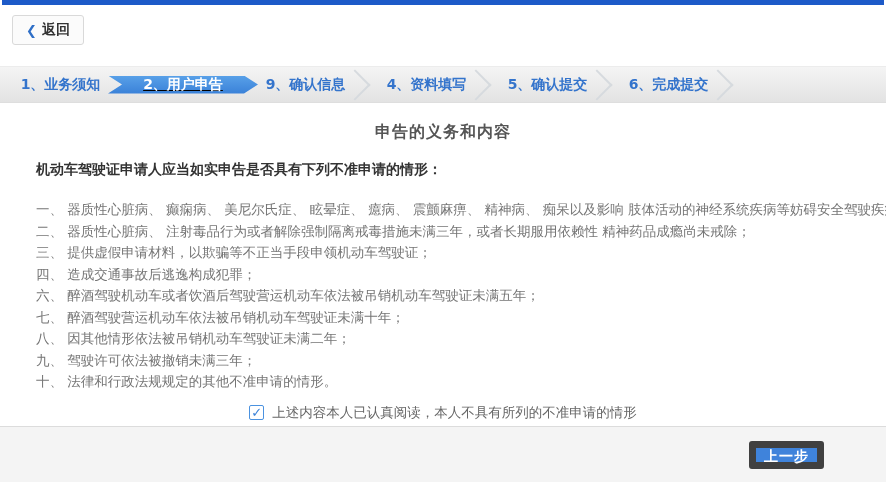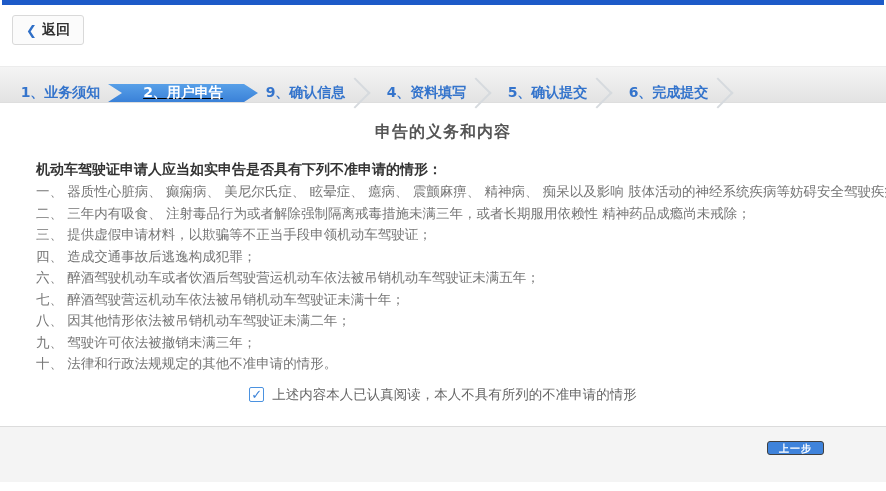--- a/index.html
+++ b/index.html
@@ -28,21 +28,21 @@
   .back-btn {
     display: inline-flex; align-items: center; gap: 5px;
     background: #fbfbfb; border: 1px solid #d9d9d9; border-radius: 3px;
     padding: 5px 13px; font-size: 14px; font-weight: bold; color: #333;
     cursor: pointer; font-family: inherit;
   }
   .back-chevron { color: #2f6fc7; font-size: 13px; font-weight: bold; }
 
   
   .steps {
-    margin-top: 11px; height: 37px; display: flex; align-items: flex-end;
+    margin-top: 11px; height: 37px; display: flex; align-items: center;
     background: linear-gradient(#f4f4f4, #e3e3e3);
     border-top: 1px solid #ececec; border-bottom: 1px solid #dedede;
     position: relative;
   }
   .step {
     flex: 0 0 121px; position: relative;
     display: flex; align-items: center; justify-content: center;
   }
   .step-label { font-size: 14px; font-weight: bold; color: #3474cc; white-space: nowrap; }
   .step:not(.active):not(.before-active)::after {
@@ -61,21 +61,21 @@
   }
   .step.active .step-label { color: #ffffff; }
 
   
   .content { padding: 0 36px; }
   .content-title {
     margin: 19px 0 0 0; text-align: center;
     font-size: 16px; font-weight: bold; color: #555555; letter-spacing: 1px;
   }
   .intro {
-    margin: 18px 0 2px 0; font-size: 14px; font-weight: bold; color: #333333;
+    margin: 18px 0 20px 0; font-size: 14px; font-weight: bold; color: #333333;
   }
   .items p {
     margin: 0; font-size: 13.5px; color: #757575; line-height: 21.5px;
     white-space: nowrap;
   }
   .agree-row {
     margin-top: 11px; display: flex; align-items: center; justify-content: center;
     gap: 8px;
   }
   .checkbox {
@@ -88,24 +88,24 @@
   .agree-label { font-size: 13.5px; color: #666666; }
 
   
   .footer {
     position: absolute; left: 0; right: 0; top: 426px; height: 56px;
     background: #f4f4f4; border-top: 1px solid #dcdcdc;
     display: flex; justify-content: flex-end; gap: 14px;
     padding: 14px 62px 0 0;
   }
   .btn {
-    min-width: 57px; height: 14px; padding: 0 8px;
+    min-width: 57px; height: 28px; padding: 0 8px;
     background: #3f83db; color: #ffffff;
-    border: 1px solid #404040; border-radius: 3px;
-    font-size: 10px; font-weight: bold; cursor: pointer;
+    border: 7px solid #404040; border-radius: 3px;
+    font-size: 14px; font-weight: bold; cursor: pointer;
     font-family: inherit; letter-spacing: 1px;
   }
 </style>
 </head>
 <body>
 
 <div class="page">
   <div class="topbar"></div>
 
   <header class="header">
@@ -134,21 +134,21 @@
       <div class="step">
       <span class="step-label">6、完成提交</span>
     </div>
     </nav>
 
   <main class="content">
     <h2 class="content-title">申告的义务和内容</h2>
     <p class="intro">机动车驾驶证申请人应当如实申告是否具有下列不准申请的情形：</p>
     <div class="items">
         <p>一、 器质性心脏病、 癫痫病、 美尼尔氏症、 眩晕症、 癔病、 震颤麻痹、 精神病、 痴呆以及影响 肢体活动的神经系统疾病等妨碍安全驾驶疾病；</p>
-        <p>二、 三年内有吸食、 注射毒品行为或者解除强制隔离戒毒措施未满三年，或者长期服用依赖性 精神药品成瘾尚未戒除；</p>
+        <p>二、 器质性心脏病、 注射毒品行为或者解除强制隔离戒毒措施未满三年，或者长期服用依赖性 精神药品成瘾尚未戒除；</p>
         <p>三、 提供虚假申请材料，以欺骗等不正当手段申领机动车驾驶证；</p>
         <p>四、 造成交通事故后逃逸构成犯罪；</p>
         <p>六、 醉酒驾驶机动车或者饮酒后驾驶营运机动车依法被吊销机动车驾驶证未满五年；</p>
         <p>七、 醉酒驾驶营运机动车依法被吊销机动车驾驶证未满十年；</p>
         <p>八、 因其他情形依法被吊销机动车驾驶证未满二年；</p>
         <p>九、 驾驶许可依法被撤销未满三年；</p>
         <p>十、 法律和行政法规规定的其他不准申请的情形。</p>
       </div>
     <div class="agree-row">
       <span class="checkbox checked">

